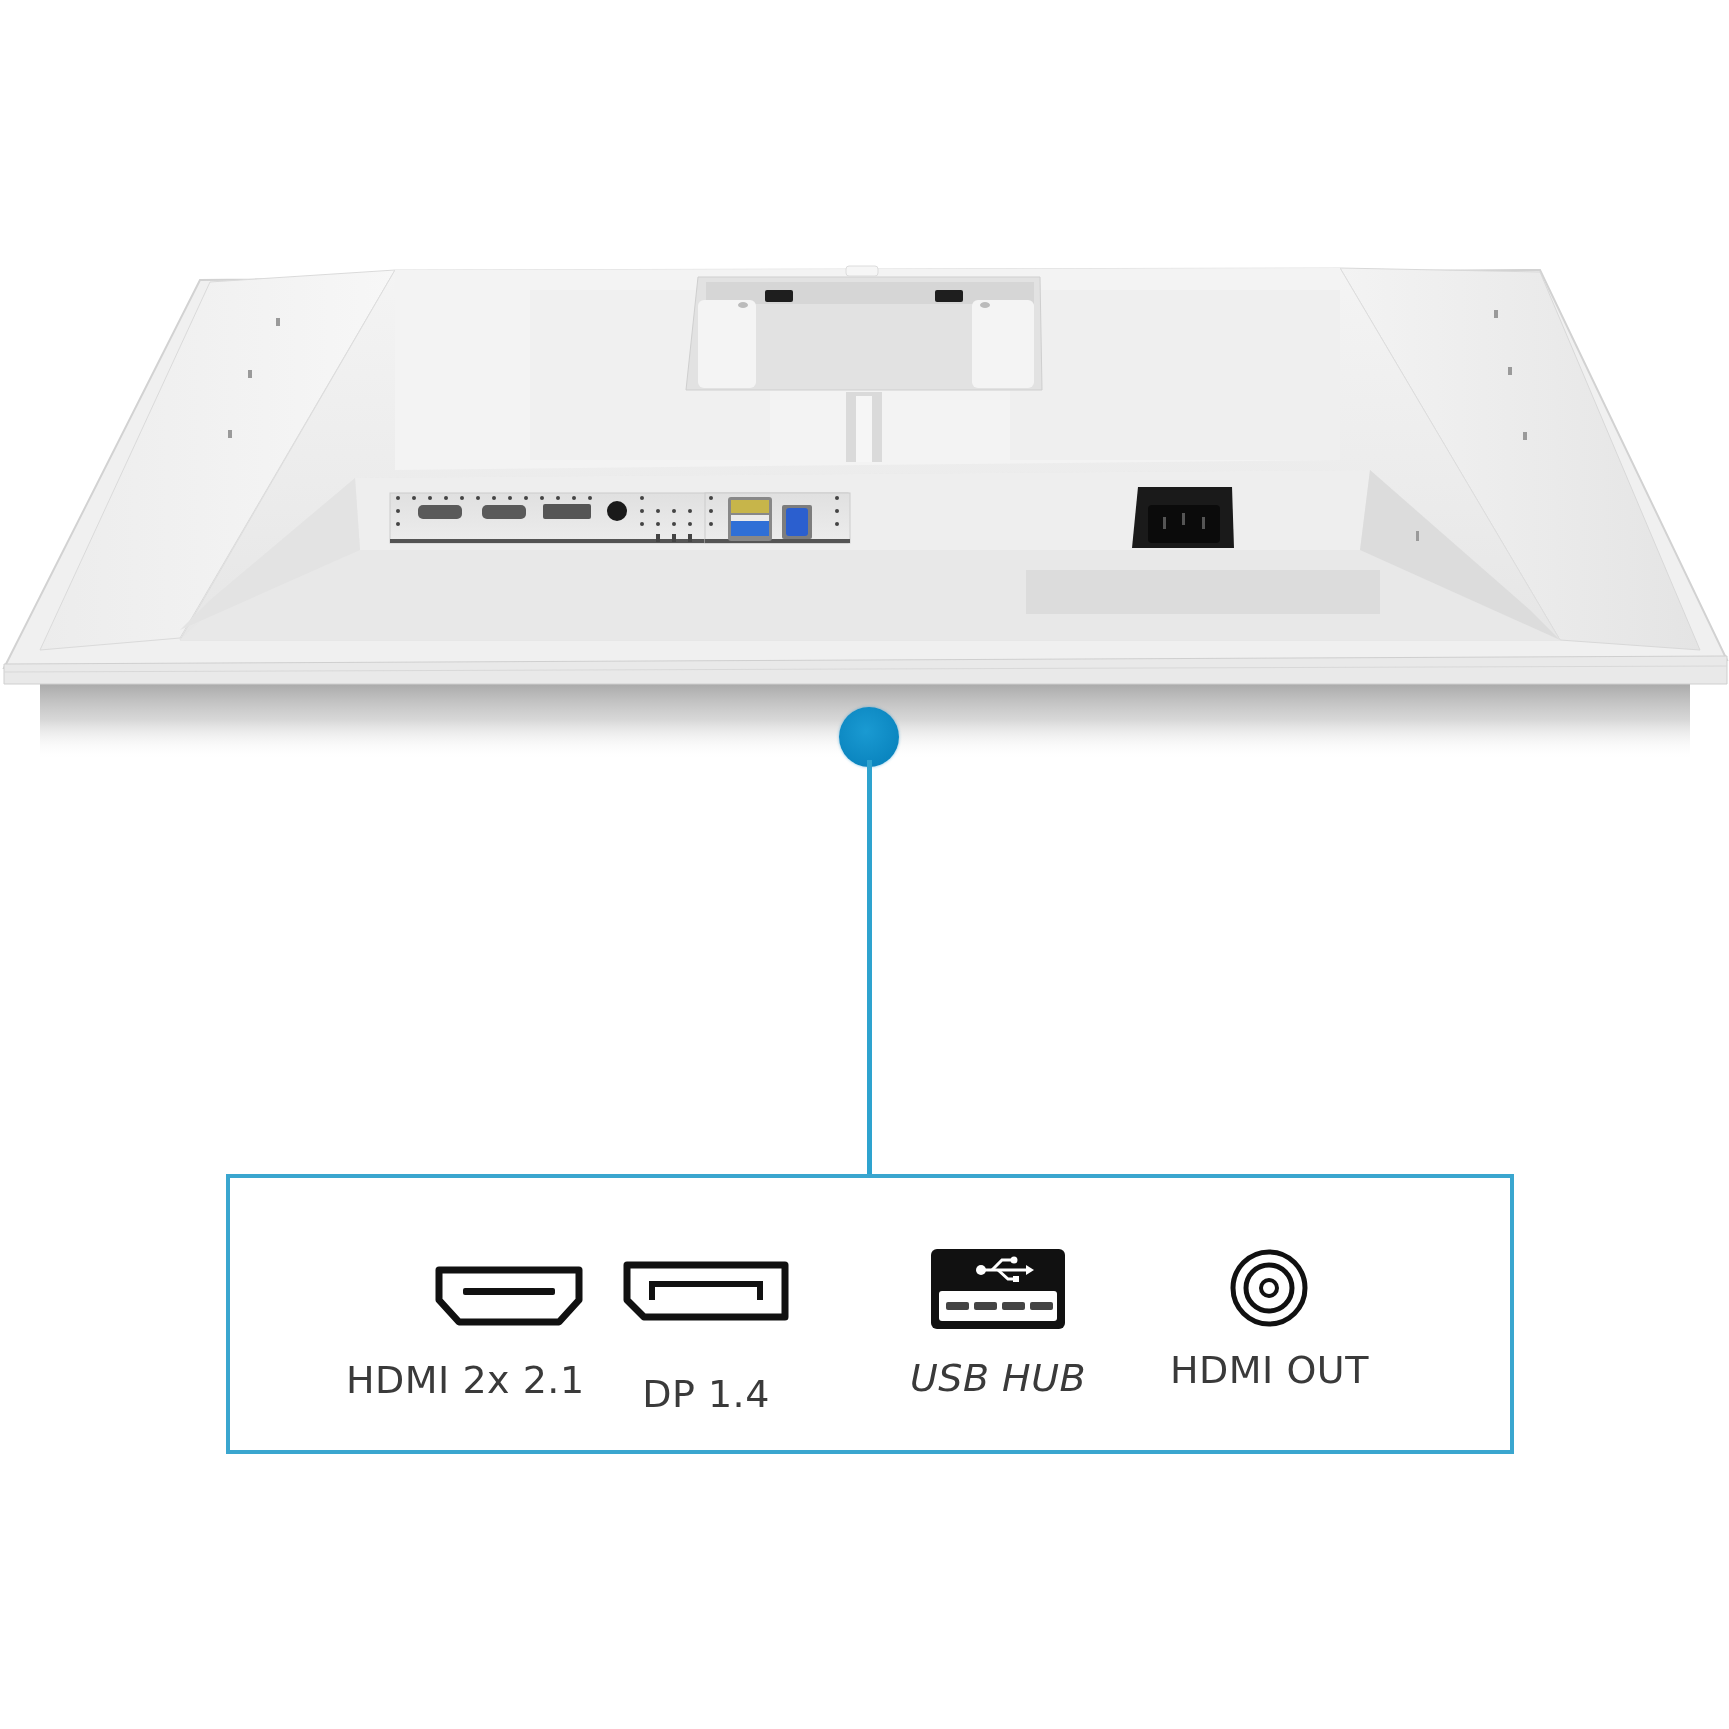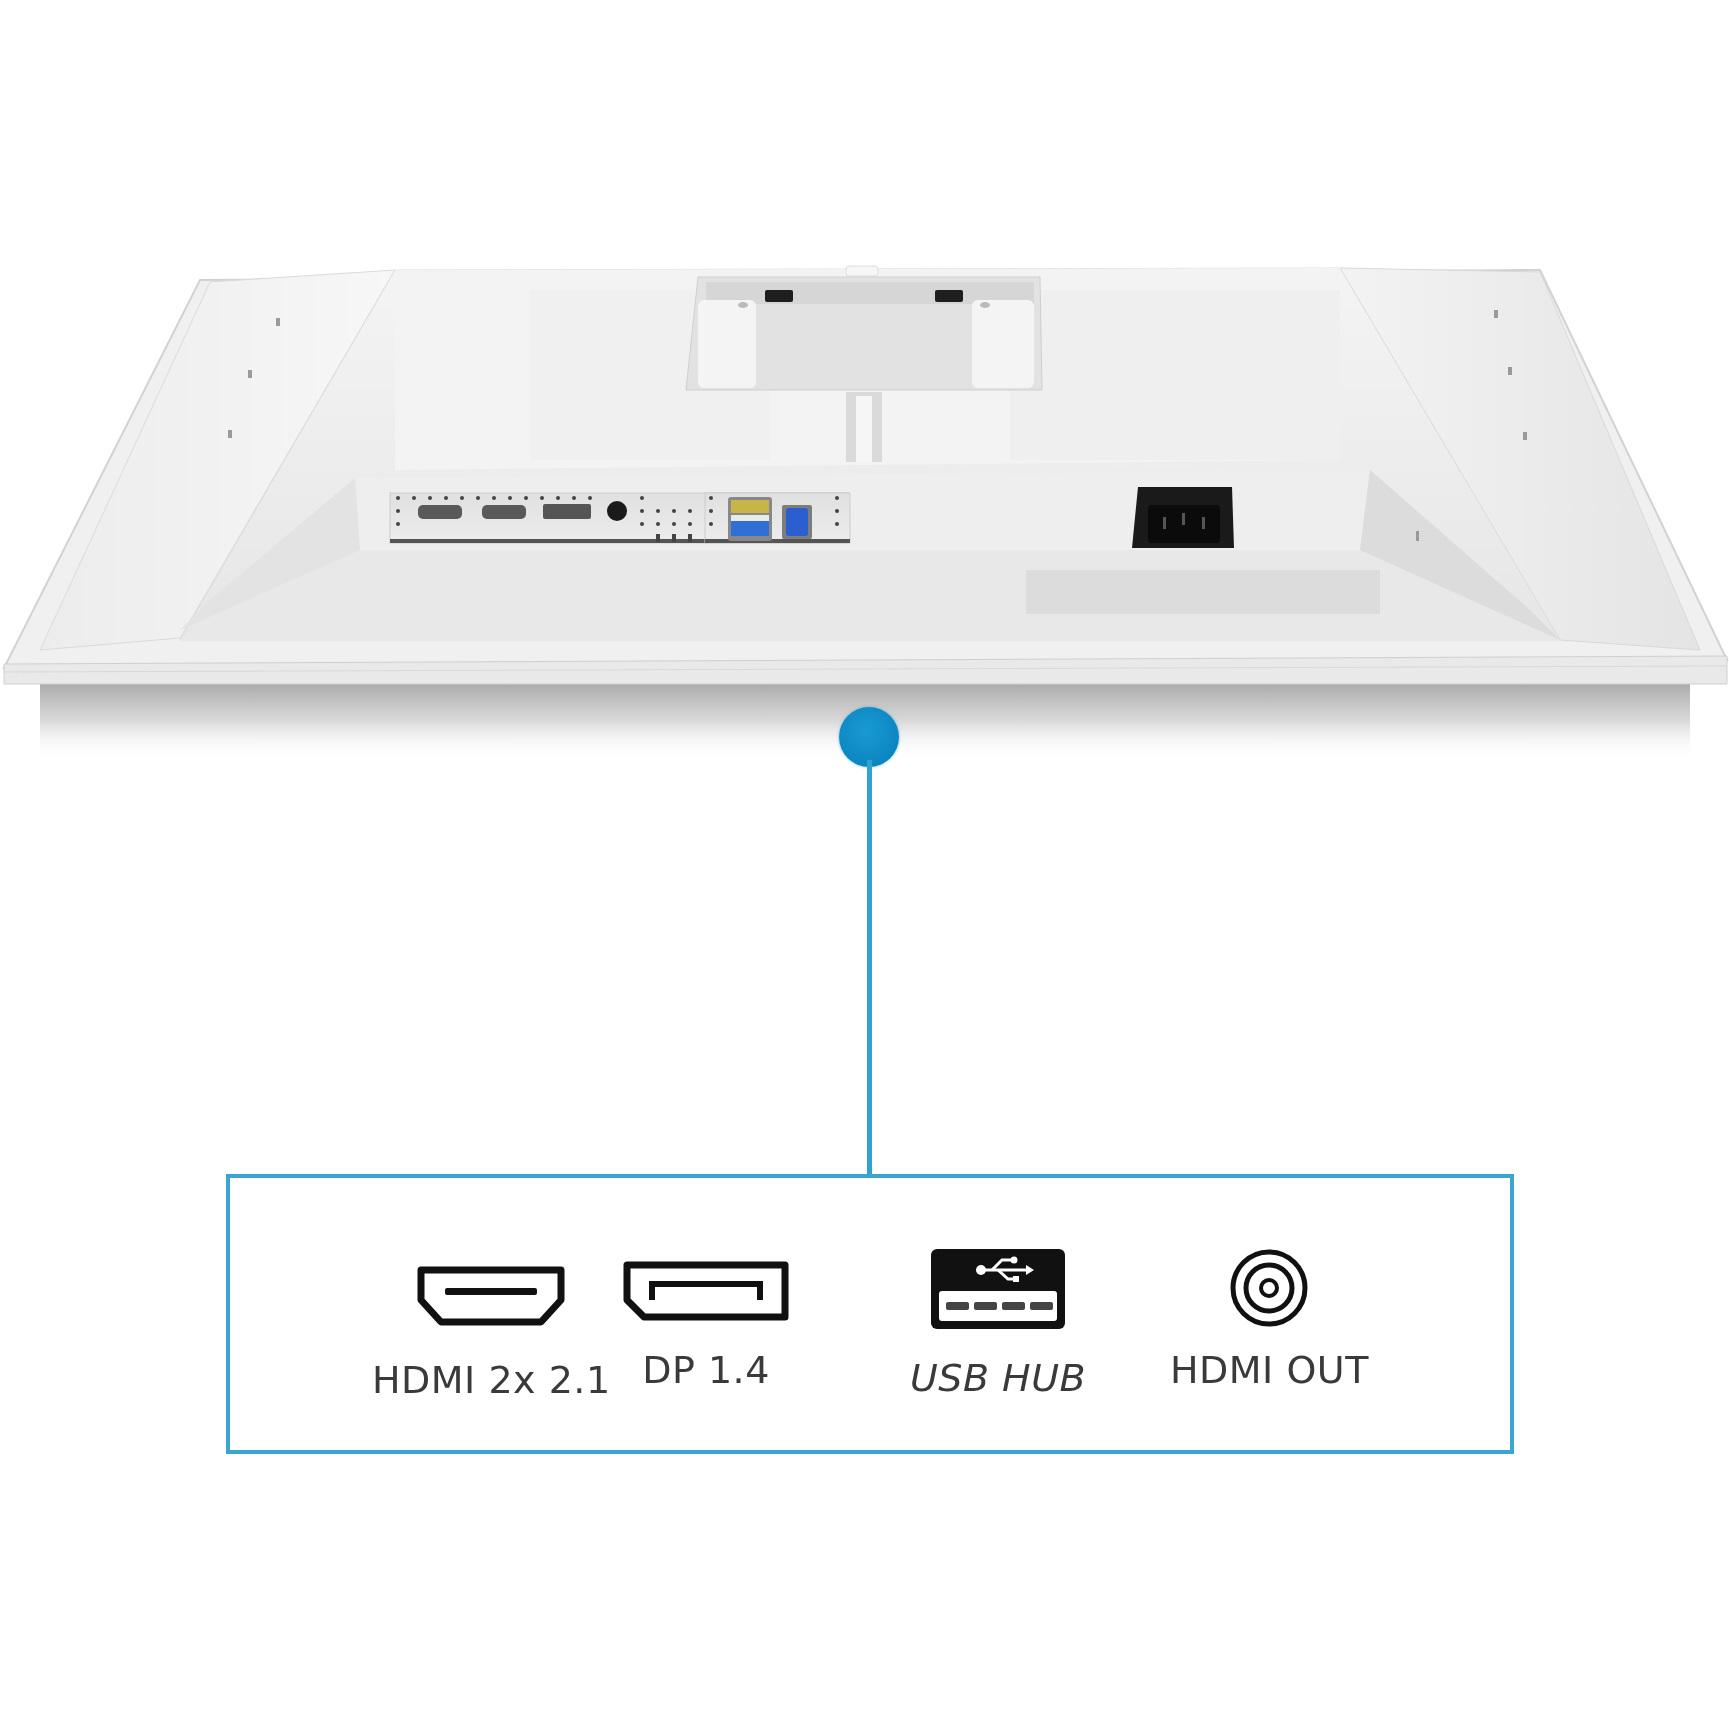--- a/index.html
+++ b/index.html
@@ -166,34 +166,34 @@
         <rect x="1523" y="432" width="4" height="8"></rect>
       <rect x="1416" y="531" width="3" height="10"></rect>
     </g>
   </svg>
 
   <div class="callout-dot"></div>
   <div class="callout-line"></div>
 
   <div class="callout-box">
 
-    <div class="port" style="left:142px; top:86px;">
+    <div class="port" style="left:116px; top:86px;align-items:flex-end;">
       <svg class="port-icon" width="152" height="66" viewBox="0 0 152 66">
         <path d="M6,6 H146 V36 L126,58 H26 L6,36 Z" fill="none" stroke="#111" stroke-width="7" stroke-linejoin="round"></path>
         <rect x="30" y="24" width="92" height="7" rx="2" fill="#111"></rect>
       </svg>
       <span class="port-label" style="margin-top:28px;">HDMI 2x 2.1</span>
     </div>
 
     <div class="port" style="left:392px; top:82px;">
       <svg class="port-icon" width="168" height="62" viewBox="0 0 168 62">
         <path d="M5,5 H163 V57 H22 L5,40 Z" fill="none" stroke="#111" stroke-width="7" stroke-linejoin="round"></path>
         <path d="M30,40 V24 H138 V40" fill="none" stroke="#111" stroke-width="6"></path>
       </svg>
-      <span class="port-label" style="margin-top:26px;text-align:right;">DP 1.4</span>
+      <span class="port-label" style="margin-top:50px;text-align:right;">DP 1.4</span>
     </div>
 
     <div class="port" style="left:680px; top:68px;font-style:italic;">
       <svg class="port-icon" width="140" height="86" viewBox="0 0 140 86">
         <rect x="3" y="3" width="134" height="80" rx="6" fill="#111"></rect>
         <rect x="11" y="45" width="118" height="30" rx="3" fill="#fff"></rect>
         <rect x="18" y="56" width="23" height="8" rx="2" fill="#444"></rect>
         <rect x="46" y="56" width="23" height="8" rx="2" fill="#444"></rect>
         <rect x="74" y="56" width="23" height="8" rx="2" fill="#444"></rect>
         <rect x="102" y="56" width="23" height="8" rx="2" fill="#444"></rect>

